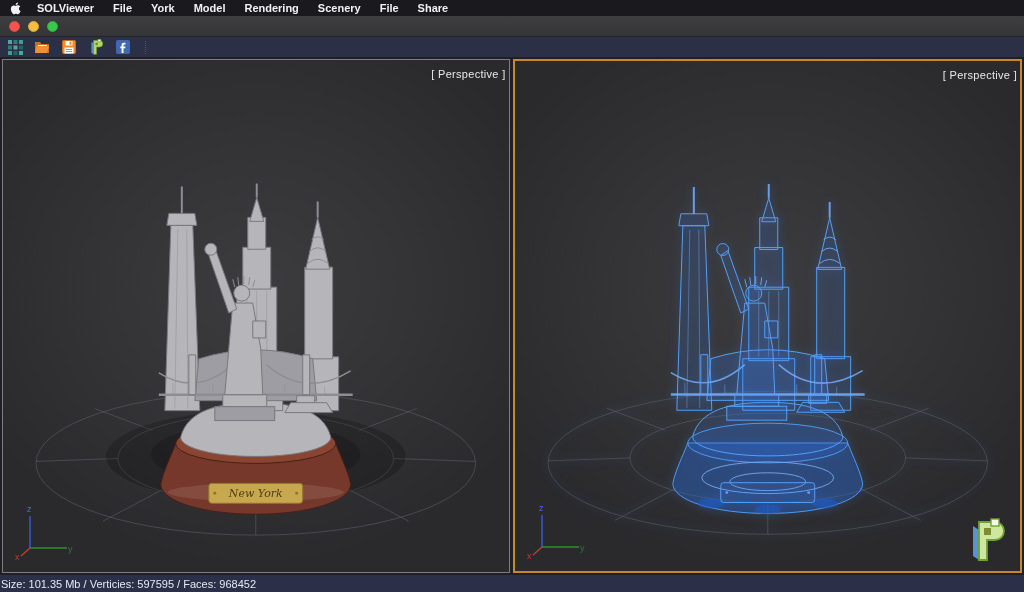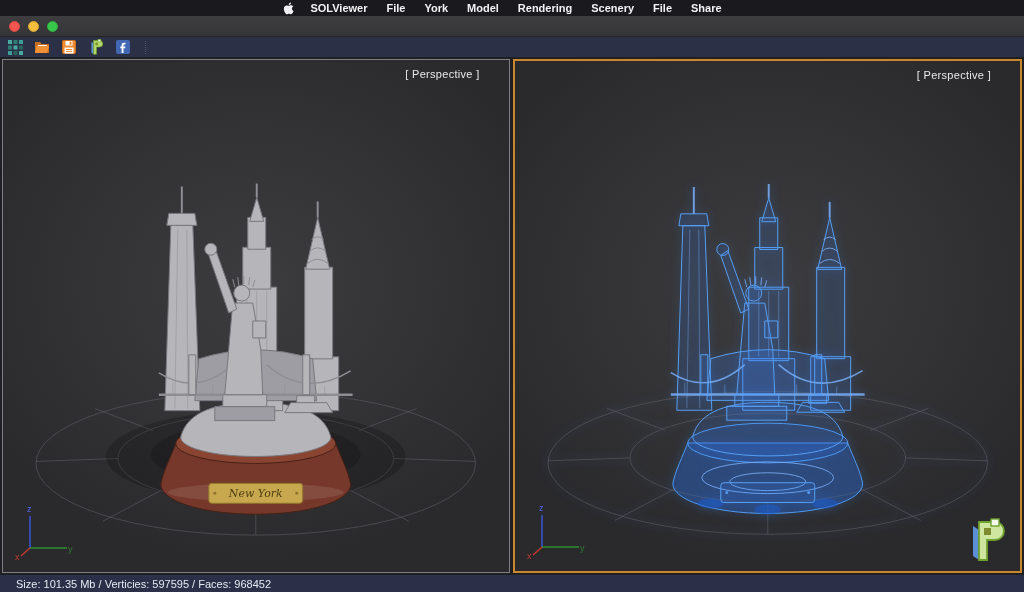--- a/index.html
+++ b/index.html
@@ -1,21 +1,21 @@
 <!DOCTYPE html>
 <html><head>
 <meta charset="utf-8">
 <style>
   * { margin:0; padding:0; box-sizing:border-box; }
   html,body { width:1024px; height:592px; background:#101014; overflow:hidden;
               font-family:"Liberation Sans", sans-serif; }
 
   
   .menu-bar { height:16px; background:#1a1a1e; display:flex; align-items:center;
-              padding:0 10px; color:#f2f2f4; font-size:11px;justify-content:center; }
+              padding:0 10px; color:#f2f2f4; font-size:11px; }
   .apple-wrap { display:flex; align-items:center; margin-right:16px; }
   .menu-item { margin-right:19px; cursor:default; white-space:nowrap;font-weight:bold; }
   .menu-item.app-name { font-weight:bold; }
 
   
   .title-bar { height:21px; background:linear-gradient(#3e3e41,#353538);
                border-bottom:1px solid #242427; position:relative;
                display:flex; align-items:center; justify-content:center; }
   .traffic-lights { position:absolute; left:9px; top:5px; display:flex; gap:8px; }
   .tl { width:11px; height:11px; border-radius:50%; display:inline-block; }
@@ -30,21 +30,21 @@
   .tool-btn { width:16px; height:16px; display:flex; align-items:center;
               justify-content:center; cursor:pointer; }
   .tool-sep { height:13px; border-left:1px dotted #4c5370; margin-left:3px; }
 
   
   .main { height:518px; background:#202024; display:flex; gap:3px; padding:2px; }
   .viewport { flex:1; position:relative; overflow:hidden;
               background:radial-gradient(ellipse 62% 55% at 50% 44%, #3c3c3f 0%, #343437 48%, #2a2a2d 100%); }
   .viewport.solid { border:1px solid #7e7e83; }
   .viewport.wire  { border:2px solid #c8862d; }
-  .viewport-label { position:absolute; top:8px; right:29px; color:#e9e9eb;
+  .viewport-label { position:absolute; top:8px; right:3px; color:#e9e9eb;
                     font-size:11px; letter-spacing:.3px; cursor:pointer; }
   .model-holder { position:absolute; inset:0; }
   .model-svg { width:100%; height:100%; display:block; }
   .axis-holder { position:absolute; left:10px; bottom:10px; width:60px; height:60px; }
   .watermark { position:absolute; right:13px; bottom:9px; width:40px; height:44px; }
 
   
   .viewport.solid {
     --base-fill:#76382a; --base-stroke:#462016; --base-top-fill:#8a4532;
     --bldg-fill:#b6b6ba; --bldg-dark-fill:#9d9da3; --bldg-stroke:#77777d;
@@ -73,21 +73,21 @@
   .model-svg .plaque-label { fill:var(--plaque-text);
       font:italic 11px "DejaVu Serif", serif; }
   .model-svg .wire-only { display:none; }
   .viewport.wire .wire-only { display:block; }
   .viewport.wire .shadow1, .viewport.wire .shadow2,
   .viewport.wire .base-sheen, .viewport.wire .plaque-label { display:none; }
   .viewport.wire .model-svg { filter:drop-shadow(0 0 5px rgba(60,140,255,.45)); }
 
   
   .status-bar { height:17px; background:#2b3048; display:flex; align-items:center;
-                color:#e6e9f2; font-size:11px; padding-left:16px; }
+                color:#e6e9f2; font-size:11px; padding-left:1px; }
 </style>
 </head>
 <body>
 
 <div class="menu-bar">
   <span class="apple-wrap">
     <svg width="11" height="13" viewBox="0 0 24 28">
       <path fill="#f2f2f4" d="M19.5 14.7c0-3.3 2.7-4.9 2.8-5-1.5-2.2-3.9-2.5-4.7-2.6-2-.2-3.9 1.2-4.9 1.2-1 0-2.6-1.2-4.3-1.1C6.2 7.3 4.1 8.5 3 10.4c-2.3 4-.6 9.9 1.6 13.1 1.1 1.6 2.4 3.4 4.1 3.3 1.6-.1 2.3-1.1 4.3-1.1 2 0 2.6 1.1 4.3 1 1.8 0 2.9-1.6 4-3.2 1.3-1.9 1.8-3.7 1.8-3.8-.1 0-3.5-1.4-3.6-5z"></path>
       <path fill="#f2f2f4" d="M16.3 4.9c.9-1.1 1.5-2.6 1.3-4.1-1.3.1-2.9.9-3.8 2-.8 1-1.6 2.5-1.4 4 1.5.1 3-.8 3.9-1.9z"></path>
     </svg>

